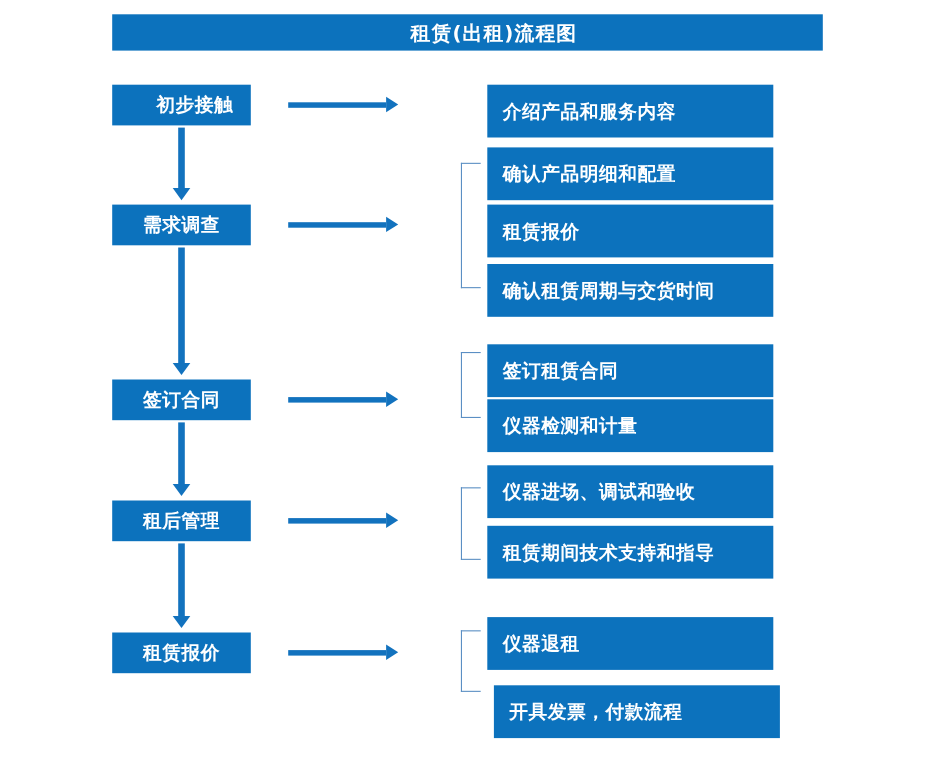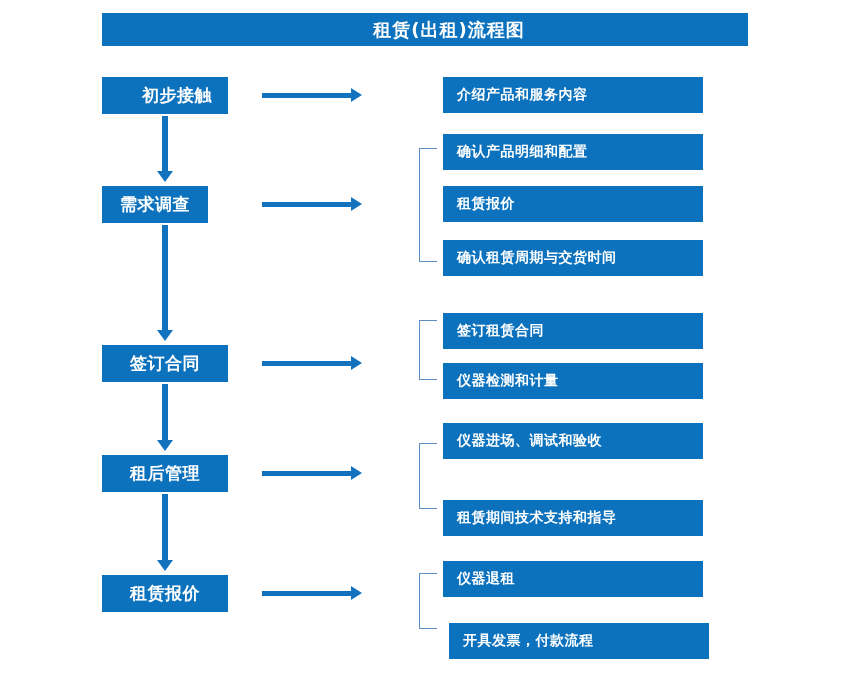--- a/index.html
+++ b/index.html
@@ -33,22 +33,22 @@
     white-space: nowrap;
   }
   .stage-box {
     justify-content: center;
     font-size: 17px;
     height: 37px;
   }
   .detail-box {
     justify-content: flex-start;
     padding-left: 14px;
-    font-size: 14px;
-    height: 36px;
+    font-size: 17px;
+    height: 48px;
   }
   .title-bar {
     position: absolute;
     background: #0c72bd;
     color: #ffffff;
     font-weight: bold;
     font-size: 18px;
     display: flex;
     align-items: center;
     justify-content: center;
@@ -107,21 +107,21 @@
 </style>
 </head>
 <body>
 
 <div id="canvas">
 
   <div class="title-bar" style="left:102px; top:13px; width:598px; height:33px;padding-left:48px;">租赁(出租)流程图</div>
 
   <div class="box stage-box" style="left:102px; top:77px; width:126px;padding-left:24px;">初步接触</div>
 
-  <div class="box stage-box" style="left:102px; top:186px; width:106px;">需求调查</div>
+  <div class="box stage-box" style="left:102px; top:186px; width:126px;">需求调查</div>
 
   <div class="box stage-box" style="left:102px; top:345px; width:126px;">签订合同</div>
 
   <div class="box stage-box" style="left:102px; top:455px; width:126px;">租后管理</div>
 
   <div class="box stage-box" style="left:102px; top:575px; width:126px;">租赁报价</div>
 
   <div class="v-arrow" style="left:157px; top:116px; height:66px;">
     <div class="shaft" style="height:55px;"></div>
     <div class="head" style="top:55px;"></div>
@@ -182,19 +182,19 @@
   <div class="box detail-box" style="left:443px; top:240px; width:260px;">确认租赁周期与交货时间</div>
 
   <div class="box detail-box" style="left:443px; top:186px; width:260px;">租赁报价</div>
 
   <div class="box detail-box" style="left:443px; top:313px; width:260px;">签订租赁合同</div>
 
   <div class="box detail-box" style="left:443px; top:363px; width:260px;">仪器检测和计量</div>
 
   <div class="box detail-box" style="left:443px; top:423px; width:260px;">仪器进场、调试和验收</div>
 
-  <div class="box detail-box" style="left:443px; top:500px; width:260px;">租赁期间技术支持和指导</div>
+  <div class="box detail-box" style="left:443px; top:478px; width:260px;">租赁期间技术支持和指导</div>
 
   <div class="box detail-box" style="left:443px; top:561px; width:260px;">仪器退租</div>
 
   <div class="box detail-box" style="left:449px; top:611px; width:260px;margin-top:12px;">开具发票，付款流程</div>
 
 </div>
 
 </body></html>

